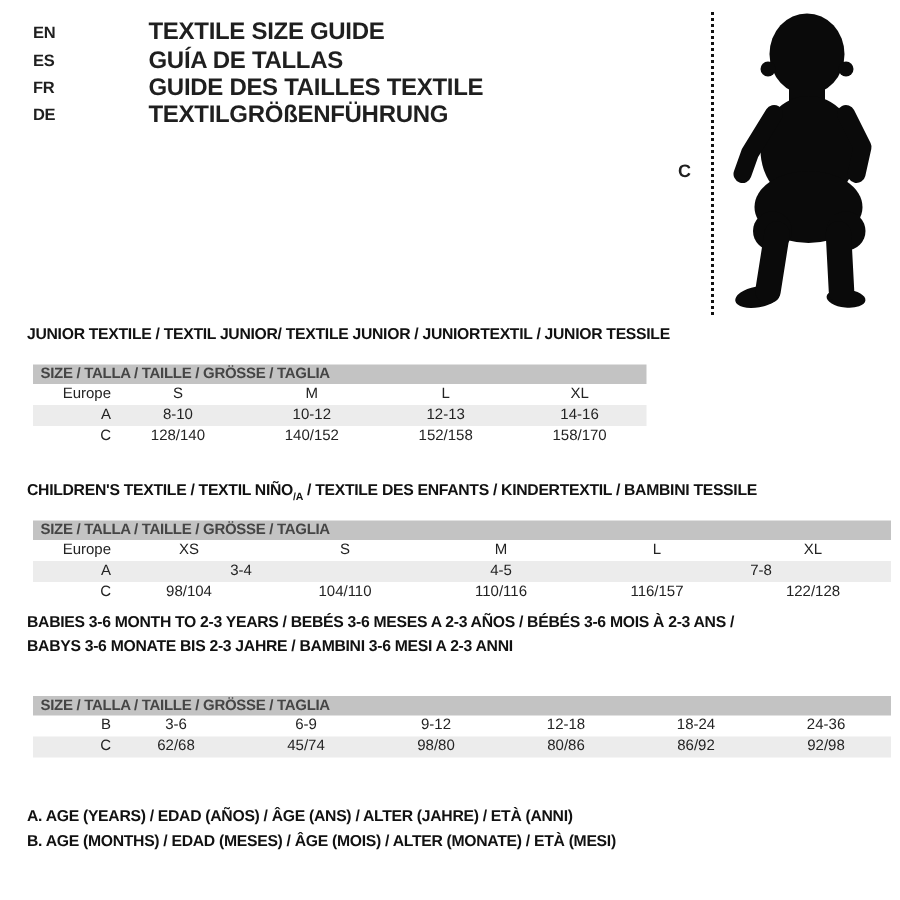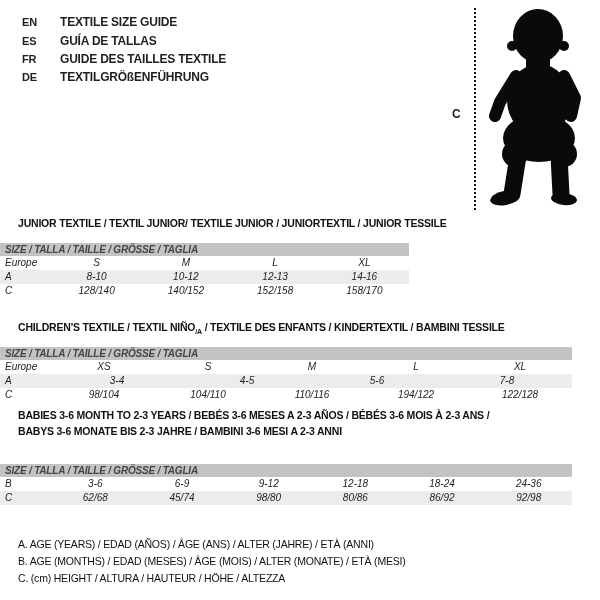--- a/index.html
+++ b/index.html
@@ -3,42 +3,42 @@
 <meta charset="utf-8">
 <style>
   html,body{margin:0;padding:0;background:#fff;}
   .page{
     position:relative;width:600px;height:600px;background:#ffffff;
     font-family:"Liberation Sans","DejaVu Sans",sans-serif;
     color:#1f1f1f;overflow:hidden;
   }
   
   .langs{position:absolute;left:22px;top:13px;}
-  .lang-row{display:flex;height:18.4px;align-items:center;}
+  .lang-row{display:flex;height:18.4px;align-items:center;gap:39px;}
   .lang-code{display:inline-block;width:38px;font-size:11px;font-weight:bold;letter-spacing:-0.2px;}
-  .lang-title{font-size:12px;font-weight:bold;letter-spacing:-0.2px;white-space:nowrap;}
+  .lang-title{font-size:16px;font-weight:bold;letter-spacing:-0.2px;white-space:nowrap;}
   
   .dash-line{position:absolute;left:474px;top:8px;height:202px;width:0;border-left:2px dotted #111;}
   .height-label{position:absolute;left:452px;top:107px;font-size:12px;font-weight:bold;}
   .silhouette{position:absolute;left:484px;top:6px;}
   
   .sec-title{position:absolute;left:18px;font-size:10.5px;font-weight:bold;letter-spacing:-0.2px;white-space:nowrap;color:#111;}
   .sec-title sub{font-size:7px;}
   .sec-title .tline{display:block;line-height:16px;}
   
-  .tbl{position:absolute;left:0;font-style:italic;}
+  .tbl{position:absolute;left:22px;}
   .tbl .hdr{height:13px;line-height:13px;background:#c3c3c3;color:#454545;
     font-size:10px;font-weight:bold;padding-left:5px;letter-spacing:-0.2px;box-sizing:border-box;}
   .tbl .row{display:flex;height:14px;line-height:14px;font-size:10px;color:#232323;}
   .tbl .row.alt{background:#ececec;}
-  .cell-label{width:52px;padding-left:5px;box-sizing:border-box;text-align:left;}
+  .cell-label{width:52px;padding-left:5px;box-sizing:border-box;text-align:right;}
   .cell{flex:1;text-align:center;}
   
   .notes{position:absolute;left:18px;top:536px;}
-  .note-line{font-size:10.5px;font-weight:normal;line-height:17px;letter-spacing:-0.2px;white-space:nowrap;color:#111;}
+  .note-line{font-size:10.5px;font-weight:bold;line-height:17px;letter-spacing:-0.2px;white-space:nowrap;color:#111;}
 </style>
 </head>
 <body>
 
 <div class="page">
 
   <div class="langs">
     <div class="lang-row">
       <span class="lang-code">EN</span>
       <span class="lang-title">TEXTILE SIZE GUIDE</span>
@@ -114,29 +114,28 @@
       <span class="cell">XS</span>
       <span class="cell">S</span>
       <span class="cell">M</span>
       <span class="cell">L</span>
       <span class="cell">XL</span>
     </div>
     <div class="row alt">
       <span class="cell-label">A</span>
       <span class="cell">3-4</span>
       <span class="cell">4-5</span>
-      <span class="cell">5-6</span>
       <span class="cell">7-8</span>
     </div>
     <div class="row">
       <span class="cell-label">C</span>
       <span class="cell">98/104</span>
       <span class="cell">104/110</span>
       <span class="cell">110/116</span>
-      <span class="cell">194/122</span>
+      <span class="cell">116/157</span>
       <span class="cell">122/128</span>
     </div>
   </div>
 
   <div class="sec-title" style="top:407px;">
     <span class="tline">BABIES 3-6 MONTH TO 2-3 YEARS / BEBÉS 3-6 MESES A 2-3 AÑOS / BÉBÉS 3-6 MOIS À 2-3 ANS /</span>
     <span class="tline">BABYS 3-6 MONATE BIS 2-3 JAHRE / BAMBINI 3-6 MESI A 2-3 ANNI</span>
   </div>
   <div class="tbl" style="top:464px;width:572px;">
     <div class="hdr">SIZE / TALLA / TAILLE / GRÖSSE / TAGLIA</div>
@@ -156,16 +155,15 @@
       <span class="cell">98/80</span>
       <span class="cell">80/86</span>
       <span class="cell">86/92</span>
       <span class="cell">92/98</span>
     </div>
   </div>
 
   <div class="notes">
     <div class="note-line">A. AGE (YEARS) / EDAD (AÑOS) / ÂGE (ANS) / ALTER (JAHRE) / ETÀ (ANNI)</div>
     <div class="note-line">B. AGE (MONTHS) / EDAD (MESES) / ÂGE (MOIS) / ALTER (MONATE) / ETÀ (MESI)</div>
-    <div class="note-line">C. (cm) HEIGHT / ALTURA / HAUTEUR / HÖHE / ALTEZZA</div>
   </div>
 
 </div>
 
 </body></html>

